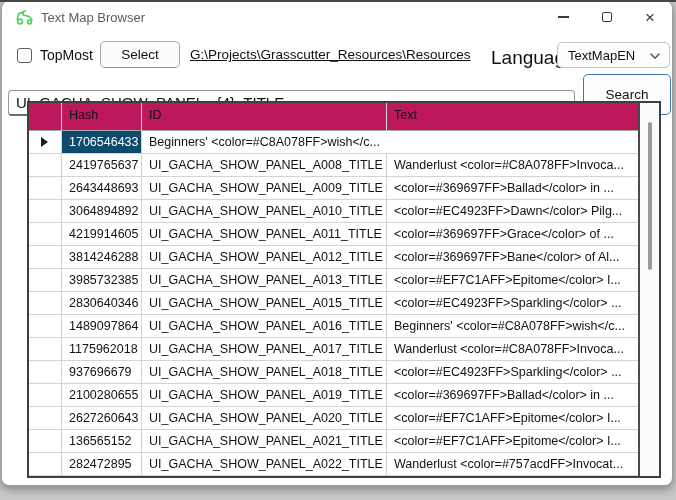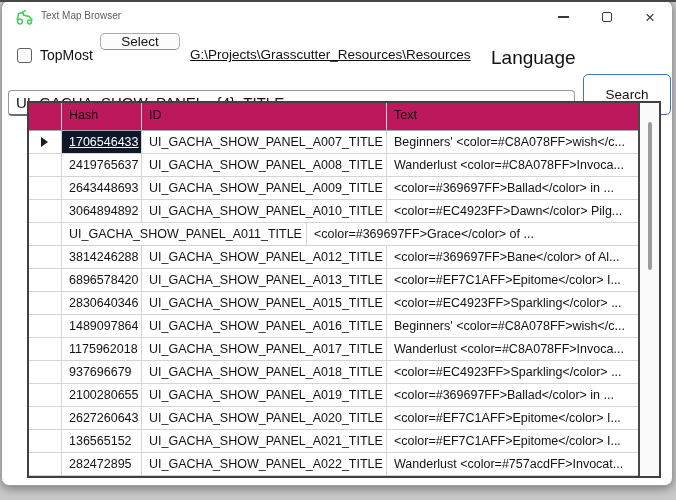--- a/index.html
+++ b/index.html
@@ -13,33 +13,33 @@
 
   .window {
     position:absolute; left:1px; top:0; width:672px; height:486px;
     background:#ffffff; border:1px solid #9f9f9f; border-radius:8px;
     box-shadow:0 3px 10px rgba(0,0,0,0.38);
   }
 
   
   .titlebar { position:absolute; top:0; left:0; width:100%; height:34px; }
   .app-icon { position:absolute; left:13px; top:8px; width:20px; height:17px; }
-  .window-title { position:absolute; left:39px; top:9px; font-size:10px; color:#5d5d5d; white-space:nowrap; }
+  .window-title { position:absolute; left:39px; top:9px; font-size:13px; color:#5d5d5d; white-space:nowrap; }
   .caption-btn { position:absolute; top:0; width:44px; height:32px; display:flex; align-items:center; justify-content:center; }
   .btn-min { left:539px; }
   .btn-max { left:583px; }
   .btn-close { left:626px; }
   .glyph-min { width:11px; height:2px; background:#3a3a3a; }
   .glyph-max { width:10px; height:10px; border:1.4px solid #3a3a3a; border-radius:2px; }
   .glyph-close { font-size:17px; color:#3a3a3a; line-height:1; font-weight:400; }
 
   
   .checkbox-box { position:absolute; left:15px; top:47px; width:15px; height:15px; background:#fff; border:1px solid #5f5f5f; border-radius:3px; }
   .topmost-label { position:absolute; left:38px; top:46px; font-size:14px; color:#111; }
-  .select-btn { position:absolute; left:98px; top:32px; width:80px; height:17px; background:#fcfcfc; border:1px solid #ababab; border-bottom-color:#8f8f8f; border-radius:5px; font-size:13.5px; color:#111; display:flex; align-items:center; justify-content:center; }
+  .select-btn { position:absolute; left:98px; top:40px; width:80px; height:27px; background:#fcfcfc; border:1px solid #ababab; border-bottom-color:#8f8f8f; border-radius:5px; font-size:13.5px; color:#111; display:flex; align-items:center; justify-content:center; }
   .path-text { position:absolute; left:188px; top:46px; font-size:13.5px; color:#111; white-space:nowrap;text-decoration:underline; }
   .language-label { position:absolute; left:489px; top:46px; font-size:19px; color:#111; }
   .combo { position:absolute; left:555px; top:41px; width:113px; height:26px; background:#fdfdfd; border:1px solid #c2c2c2; border-radius:5px; }
   .combo-value { position:absolute; left:10px; top:5px; font-size:13px; color:#111; }
   .combo-chevron { position:absolute; right:9px; top:10px; }
 
   
   .search-input {
     position:absolute; left:6px; top:73px; width:567px; height:26px;
     border:1px solid #979797; border-bottom:2px solid #6d6d6d; border-radius:4px;
@@ -57,21 +57,21 @@
   .grid-main { flex:1; display:flex; flex-direction:column; overflow:hidden; }
   .grid-header { display:flex; height:28px; flex:none; border-bottom:1px solid #a8a8a8; background:#be185d; }
   .h-cell { font-size:12.5px; color:#111; padding:5px 0 0 7px; border-right:1px solid #d4d4d4; overflow:hidden; white-space:nowrap; }
   .grid-body { flex:1; overflow:hidden; }
   .grid-row { display:flex; height:23px; flex:none; background:#fff; }
   .cell { border-right:1px solid #d4d4d4; border-bottom:1px solid #d4d4d4; font-size:12.5px; line-height:22px; padding:0 0 0 7px; white-space:nowrap; overflow:hidden; color:#121212; }
   .c-sel  { width:33px; padding:0; position:relative; }
   .c-hash { width:80px; }
   .c-id   { width:245px; }
   .c-text { flex:1; border-right:none; }
-  .c-hash.selected { background:#0f172a; color:#ffffff;text-decoration:underline; }
+  .c-hash.selected { background:#0c4a6e; color:#ffffff; }
   .row-arrow { position:absolute; left:12px; top:6px; width:0; height:0; border-left:7px solid #1c1c1c; border-top:5px solid transparent; border-bottom:5px solid transparent; }
   .grid-scroll { width:21px; flex:none; border-left:2px solid #4a4a4a; background:#fbfbfb; position:relative; }
   .scroll-thumb { position:absolute; left:8px; top:19px; width:4px; height:148px; background:#9b9b9b; border-radius:2px; }
 </style>
 </head>
 <body>
 
 <div class="screen-edge"></div>
 
 <div class="window">
@@ -95,41 +95,46 @@
       </div>
   </div>
 
   <div class="checkbox-box"></div>
   <span class="topmost-label">TopMost</span>
   <div class="select-btn">
       <span>Select</span>
     </div>
   <span class="path-text">G:\Projects\Grasscutter_Resources\Resources</span>
   <span class="language-label">Language</span>
+  <div class="combo">
+    <span class="combo-value">TextMapEN</span>
+    <svg class="combo-chevron" width="10" height="7" viewBox="0 0 10 7">
+      <polyline points="1,1 5,5.2 9,1" fill="none" stroke="#4f4f4f" stroke-width="1.4" stroke-linecap="round"></polyline>
+    </svg>
+  </div>
 
   <input class="search-input" value="UI_GACHA_SHOW_PANEL_.{4}_TITLE" style="">
   <div class="search-btn">
       <span>Search</span>
     </div>
 
   <div class="grid">
     <div class="grid-main">
       <div class="grid-header">
         <div class="h-cell c-sel"></div>
         <div class="h-cell c-hash">Hash</div>
         <div class="h-cell c-id">ID</div>
         <div class="h-cell c-text">Text</div>
       </div>
       <div class="grid-body">
           <div class="grid-row">
             <div class="cell c-sel">
               <span class="row-arrow"></span>
             </div>
             <div class="cell c-hash selected">1706546433</div>
-            <div class="cell c-id">UI_GACHA_SHOW_PANEL_A007_TITLE</div>
             <div class="cell c-text">Beginners' &lt;color=#C8A078FF&gt;wish&lt;/c...</div>
           </div>
           <div class="grid-row">
             <div class="cell c-sel"></div>
             <div class="cell c-hash">2419765637</div>
             <div class="cell c-id">UI_GACHA_SHOW_PANEL_A008_TITLE</div>
             <div class="cell c-text">Wanderlust &lt;color=#C8A078FF&gt;Invoca...</div>
           </div>
           <div class="grid-row">
             <div class="cell c-sel"></div>
@@ -138,32 +143,33 @@
             <div class="cell c-text">&lt;color=#369697FF&gt;Ballad&lt;/color&gt; in ...</div>
           </div>
           <div class="grid-row">
             <div class="cell c-sel"></div>
             <div class="cell c-hash">3064894892</div>
             <div class="cell c-id">UI_GACHA_SHOW_PANEL_A010_TITLE</div>
             <div class="cell c-text">&lt;color=#EC4923FF&gt;Dawn&lt;/color&gt; Pilg...</div>
           </div>
           <div class="grid-row">
             <div class="cell c-sel"></div>
+            <div class="cell c-hash">4219914605</div>
             <div class="cell c-id">UI_GACHA_SHOW_PANEL_A011_TITLE</div>
             <div class="cell c-text">&lt;color=#369697FF&gt;Grace&lt;/color&gt; of ...</div>
           </div>
           <div class="grid-row">
             <div class="cell c-sel"></div>
             <div class="cell c-hash">3814246288</div>
             <div class="cell c-id">UI_GACHA_SHOW_PANEL_A012_TITLE</div>
             <div class="cell c-text">&lt;color=#369697FF&gt;Bane&lt;/color&gt; of Al...</div>
           </div>
           <div class="grid-row">
             <div class="cell c-sel"></div>
-            <div class="cell c-hash">6896578420</div>
+            <div class="cell c-hash">3985732385</div>
             <div class="cell c-id">UI_GACHA_SHOW_PANEL_A013_TITLE</div>
             <div class="cell c-text">&lt;color=#EF7C1AFF&gt;Epitome&lt;/color&gt; I...</div>
           </div>
           <div class="grid-row">
             <div class="cell c-sel"></div>
             <div class="cell c-hash">2830640346</div>
             <div class="cell c-id">UI_GACHA_SHOW_PANEL_A015_TITLE</div>
             <div class="cell c-text">&lt;color=#EC4923FF&gt;Sparkling&lt;/color&gt; ...</div>
           </div>
           <div class="grid-row">

